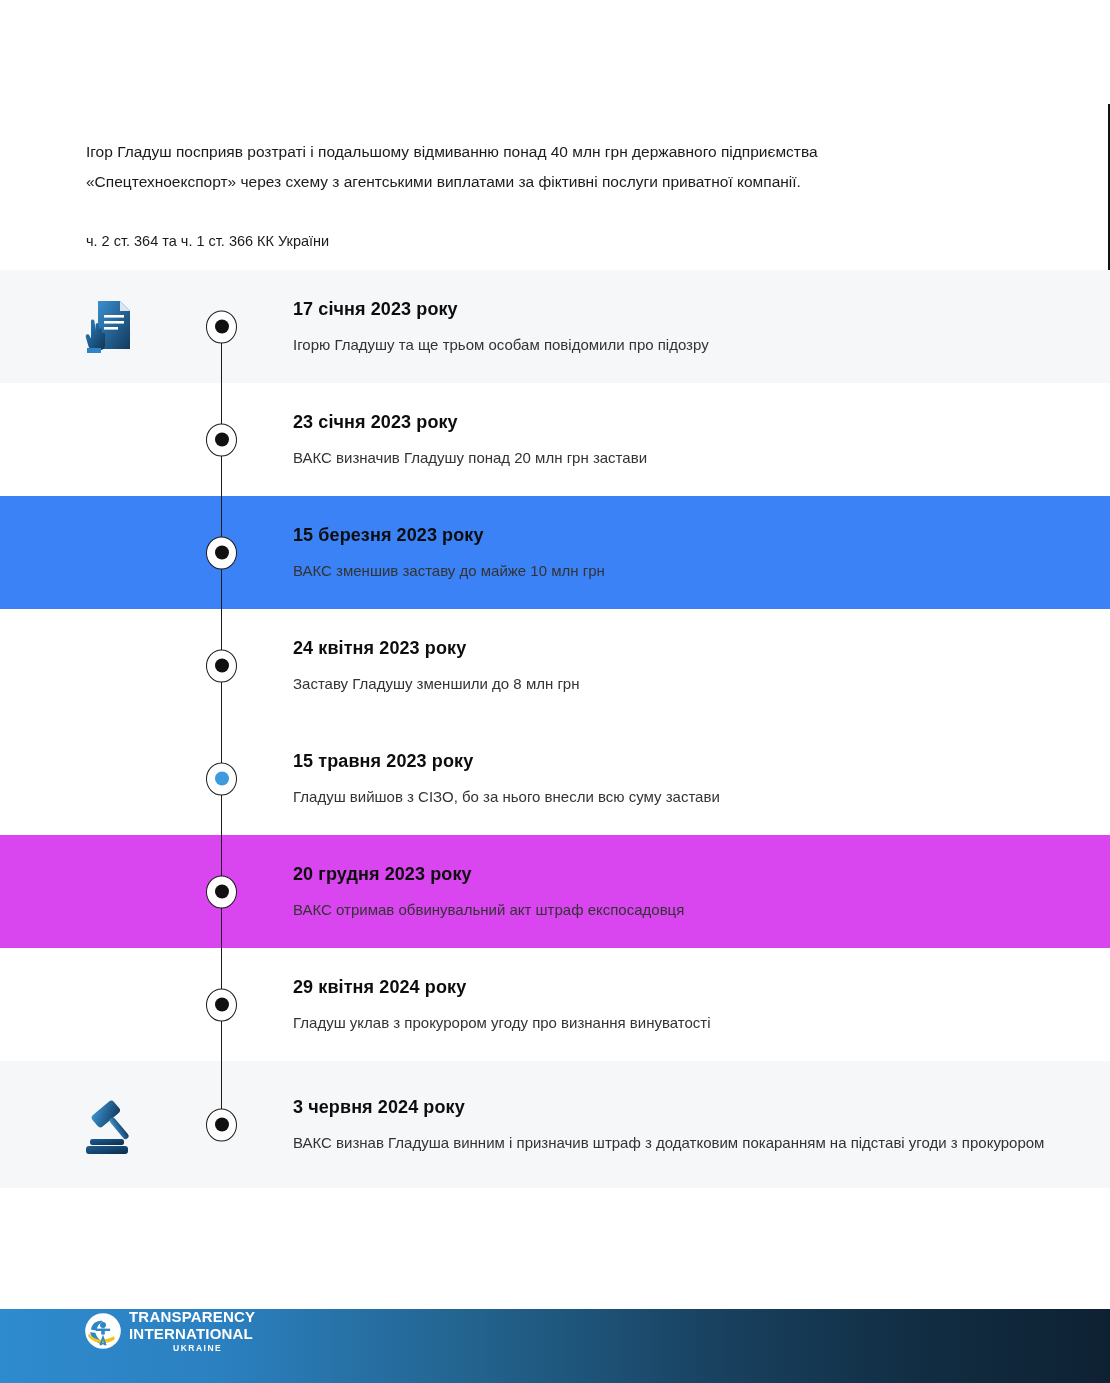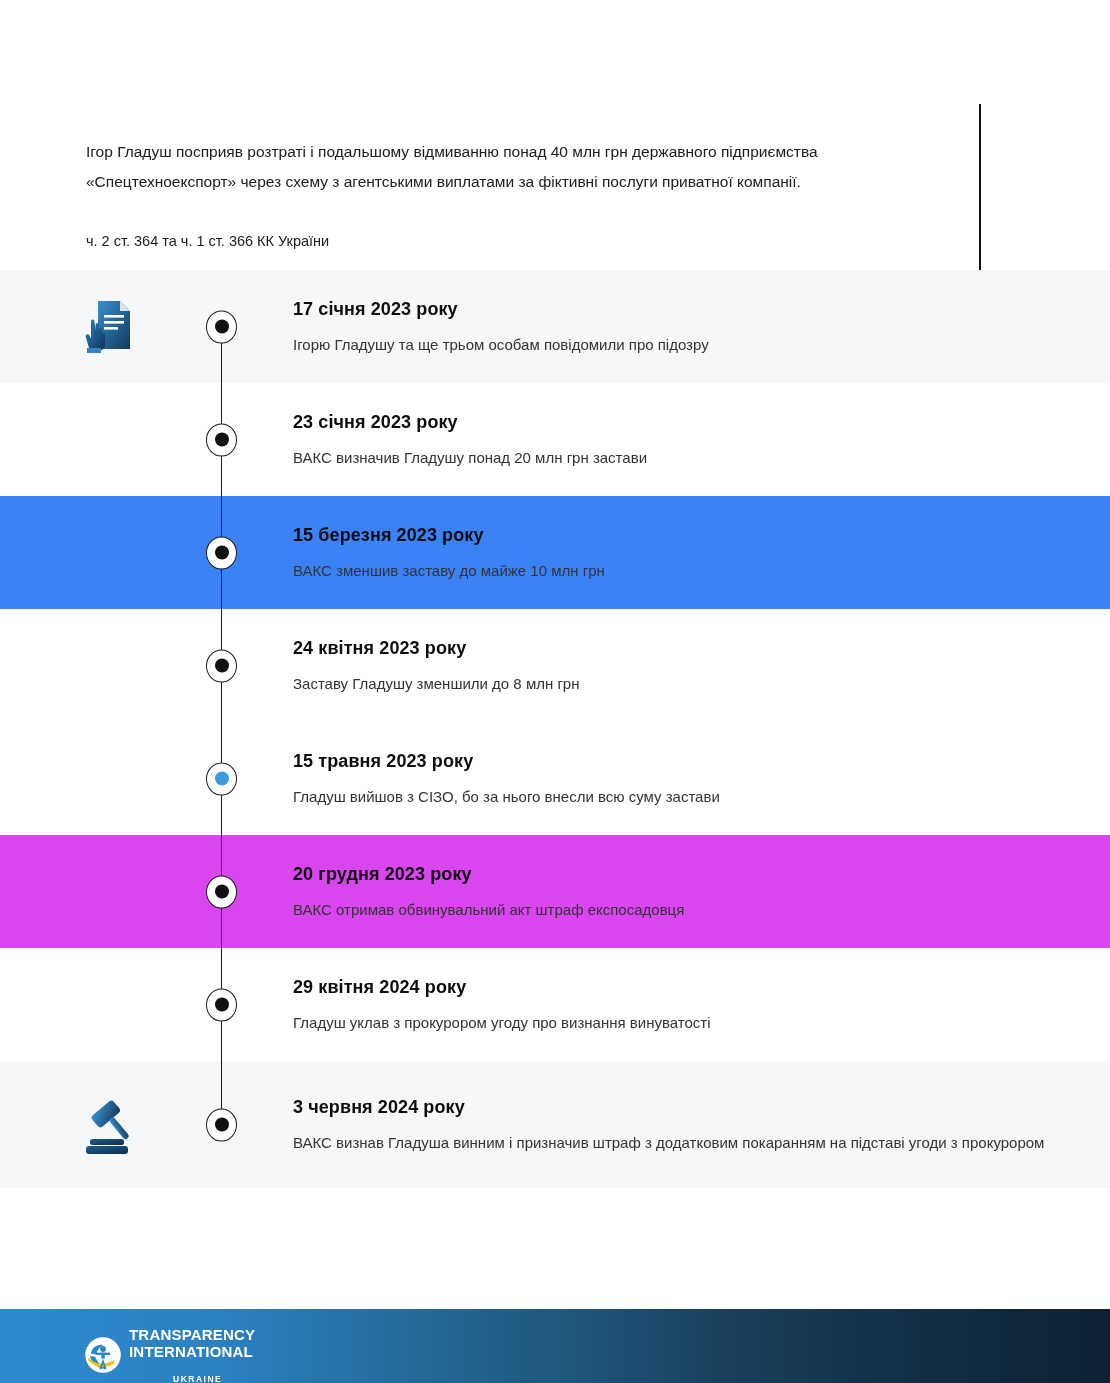--- a/index.html
+++ b/index.html
@@ -43,21 +43,21 @@
     text-transform: uppercase;
     line-height: 1.1;
     white-space: nowrap;
   }
 
   
   .intro {
     position: absolute;
     left: 0;
     top: 104px;
-    width: 981px;
+    width: 1110px;
     height: 166px;
     background: #ffffff;
     border-right: 2px solid #121212;
     box-sizing: border-box;
   }
   .intro-lead {
     position: absolute;
     left: 86px;
     top: 33px;
     width: 850px;
@@ -162,21 +162,21 @@
 
   
   .footer {
     position: absolute;
     left: 0;
     bottom: 0;
     width: 1110px;
     height: 74px;
     background: linear-gradient(90deg, #2e8bce 0%, #2b80c0 20%, #23648f 42%, #194261 64%, #112c41 84%, #0e2133 100%);
     display: flex;
-    align-items: flex-end;
+    align-items: flex-start;
   }
   .logo {
     margin-left: 84px;
     display: flex;
     align-items: center;
   }
   .logo-mark { width: 38px; height: 38px; display: block; }
   .logo-text {
     margin-left: 7px;
     color: #ffffff;
@@ -184,21 +184,21 @@
   }
   .logo-l1, .logo-l2 {
     font-size: 15px;
     font-weight: bold;
     letter-spacing: 0.2px;
     display: block;
   }
   .logo-l2 { margin-top: 2px; }
   .logo-l3 {
     display: block;
-    margin-top: 16px;
+    margin-top: 3px;
     font-size: 8.5px;
     font-weight: bold;
     letter-spacing: 1.5px;
     padding-left: 44px;
   }
 </style>
 </head>
 <body>
 
 <div class="page">

